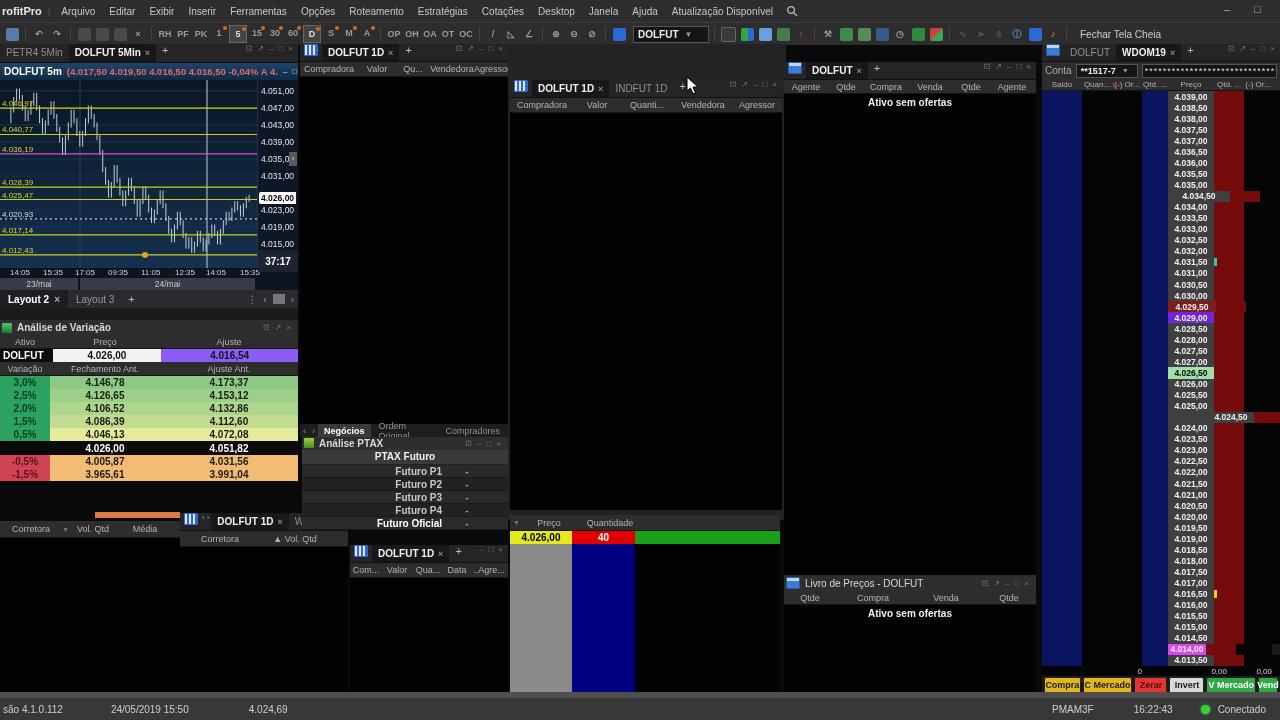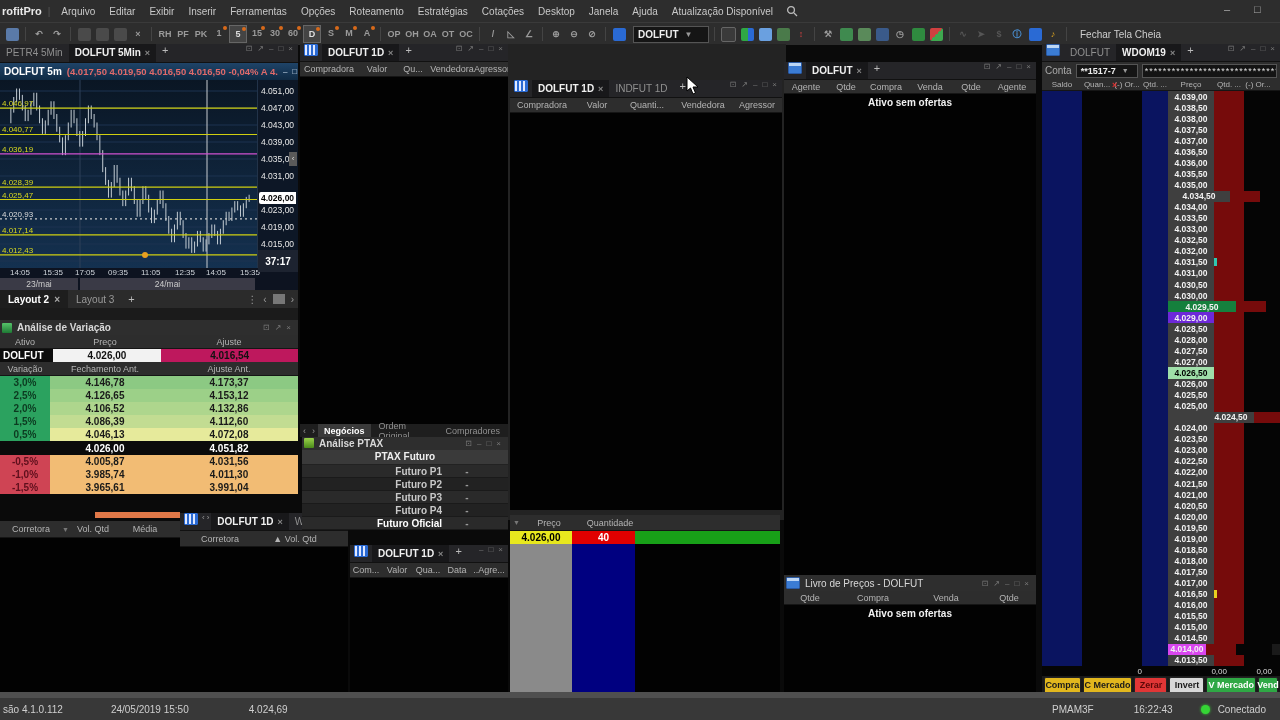--- a/index.html
+++ b/index.html
@@ -420,21 +420,21 @@
       </span>
     </div>
     <div class="colheads" style="height:13px">
         <span class="col" style="width: 50px;">Ativo</span>
         <span class="col" style="width: 110px;">Preço</span>
         <span class="col" style="width: 138px;">Ajuste</span>
       </div>
     <div class="vrow" style="height:13px">
       <span class="c" style="width:50px;background:#0d0d0d;color:#fff;justify-content:flex-start;padding-left:3px">DOLFUT</span>
       <span class="c" style="width:110px;background:#f2f2f2">4.026,00</span>
-      <span class="c" style="width:138px;background:#be185d">4.016,54</span>
+      <span class="c" style="width:138px;background:#8b5cf6">4.016,54</span>
     </div>
     <div class="colheads" style="height:13px">
         <span class="col" style="width: 50px;">Variação</span>
         <span class="col" style="width: 110px;">Fechamento Ant.</span>
         <span class="col" style="width: 138px;">Ajuste Ant.</span>
       </div>
     <div id="variacao-rows">
         <div class="vrow" style="height: 13px;">
           <span class="c" style="width: 50px; background: rgb(43, 162, 95); color: rgb(12, 58, 32);">3,0%</span>
           <span class="c" style="width: 110px; background: rgb(140, 201, 131); color: rgb(26, 26, 26);">4.146,78</span>
@@ -462,25 +462,20 @@
         </div>
         <div class="vrow" style="height: 14px;">
           <span class="c" style="width: 50px; background: rgb(11, 11, 11); color: rgb(255, 255, 255);"></span>
           <span class="c" style="width: 110px; background: rgb(11, 11, 11); color: rgb(255, 255, 255);">4.026,00</span>
           <span class="c" style="width: 138px; background: rgb(11, 11, 11); color: rgb(255, 255, 255);">4.051,82</span>
         </div>
         <div class="vrow" style="height: 13px;">
           <span class="c" style="width: 50px; background: rgb(207, 68, 84); color: rgb(94, 15, 28);">-0,5%</span>
           <span class="c" style="width: 110px; background: rgb(242, 188, 116); color: rgb(26, 26, 26);">4.005,87</span>
           <span class="c" style="width: 138px; background: rgb(242, 188, 116); color: rgb(26, 26, 26);">4.031,56</span>
-        </div>
-        <div class="vrow" style="height: 13px;">
-          <span class="c" style="width: 50px; background: rgb(207, 68, 84); color: rgb(94, 15, 28);">-1,0%</span>
-          <span class="c" style="width: 110px; background: rgb(242, 188, 116); color: rgb(26, 26, 26);">3.985,74</span>
-          <span class="c" style="width: 138px; background: rgb(242, 188, 116); color: rgb(26, 26, 26);">4.011,30</span>
         </div>
         <div class="vrow" style="height: 13px;">
           <span class="c" style="width: 50px; background: rgb(207, 68, 84); color: rgb(94, 15, 28);">-1,5%</span>
           <span class="c" style="width: 110px; background: rgb(242, 188, 116); color: rgb(26, 26, 26);">3.965,61</span>
           <span class="c" style="width: 138px; background: rgb(242, 188, 116); color: rgb(26, 26, 26);">3.991,04</span>
         </div>
       </div>
   </div>
 
   <div class="abs" style="left:95px;top:512px;width:85px;height:6px;background:#e07848"></div>
@@ -919,21 +914,21 @@
           <span class="lcell" style="width: 26px; background: rgb(10, 20, 96);"></span>
           <span class="lcell lprice" style="width: 46px; background: rgb(63, 63, 63);">4.030,00</span>
           <span class="lcell" style="width: 30px; background: rgb(118, 11, 11);"></span>
           <span class="lcell" style="width: 36px; background: rgb(5, 5, 5);"></span>
         </div>
         <div class="lrow">
           <span class="lcell" style="width: 40px; background: rgb(10, 20, 96);"></span>
           <span class="lcell" style="width: 30px; background: rgb(5, 5, 5);"></span>
           <span class="lcell" style="width: 30px; background: rgb(5, 5, 5);"></span>
           <span class="lcell" style="width: 26px; background: rgb(10, 20, 96);"></span>
-          <span class="lcell lprice" style="width: 68px; background: #15803d;">4.029,50</span>
+          <span class="lcell lprice" style="width: 48px; background: #7f1d1d;">4.029,50</span>
           <span class="lcell" style="width: 30px; background: rgb(118, 11, 11);"></span>
           <span class="lcell" style="width: 36px; background: rgb(5, 5, 5);"></span>
         </div>
         <div class="lrow">
           <span class="lcell" style="width: 40px; background: rgb(10, 20, 96);"></span>
           <span class="lcell" style="width: 30px; background: rgb(5, 5, 5);"></span>
           <span class="lcell" style="width: 30px; background: rgb(5, 5, 5);"></span>
           <span class="lcell" style="width: 26px; background: rgb(10, 20, 96);"></span>
           <span class="lcell lprice" style="width: 46px; background: #6d28d9;">4.029,00</span>
           <span class="lcell" style="width: 30px; background: rgb(118, 11, 11);"></span>

